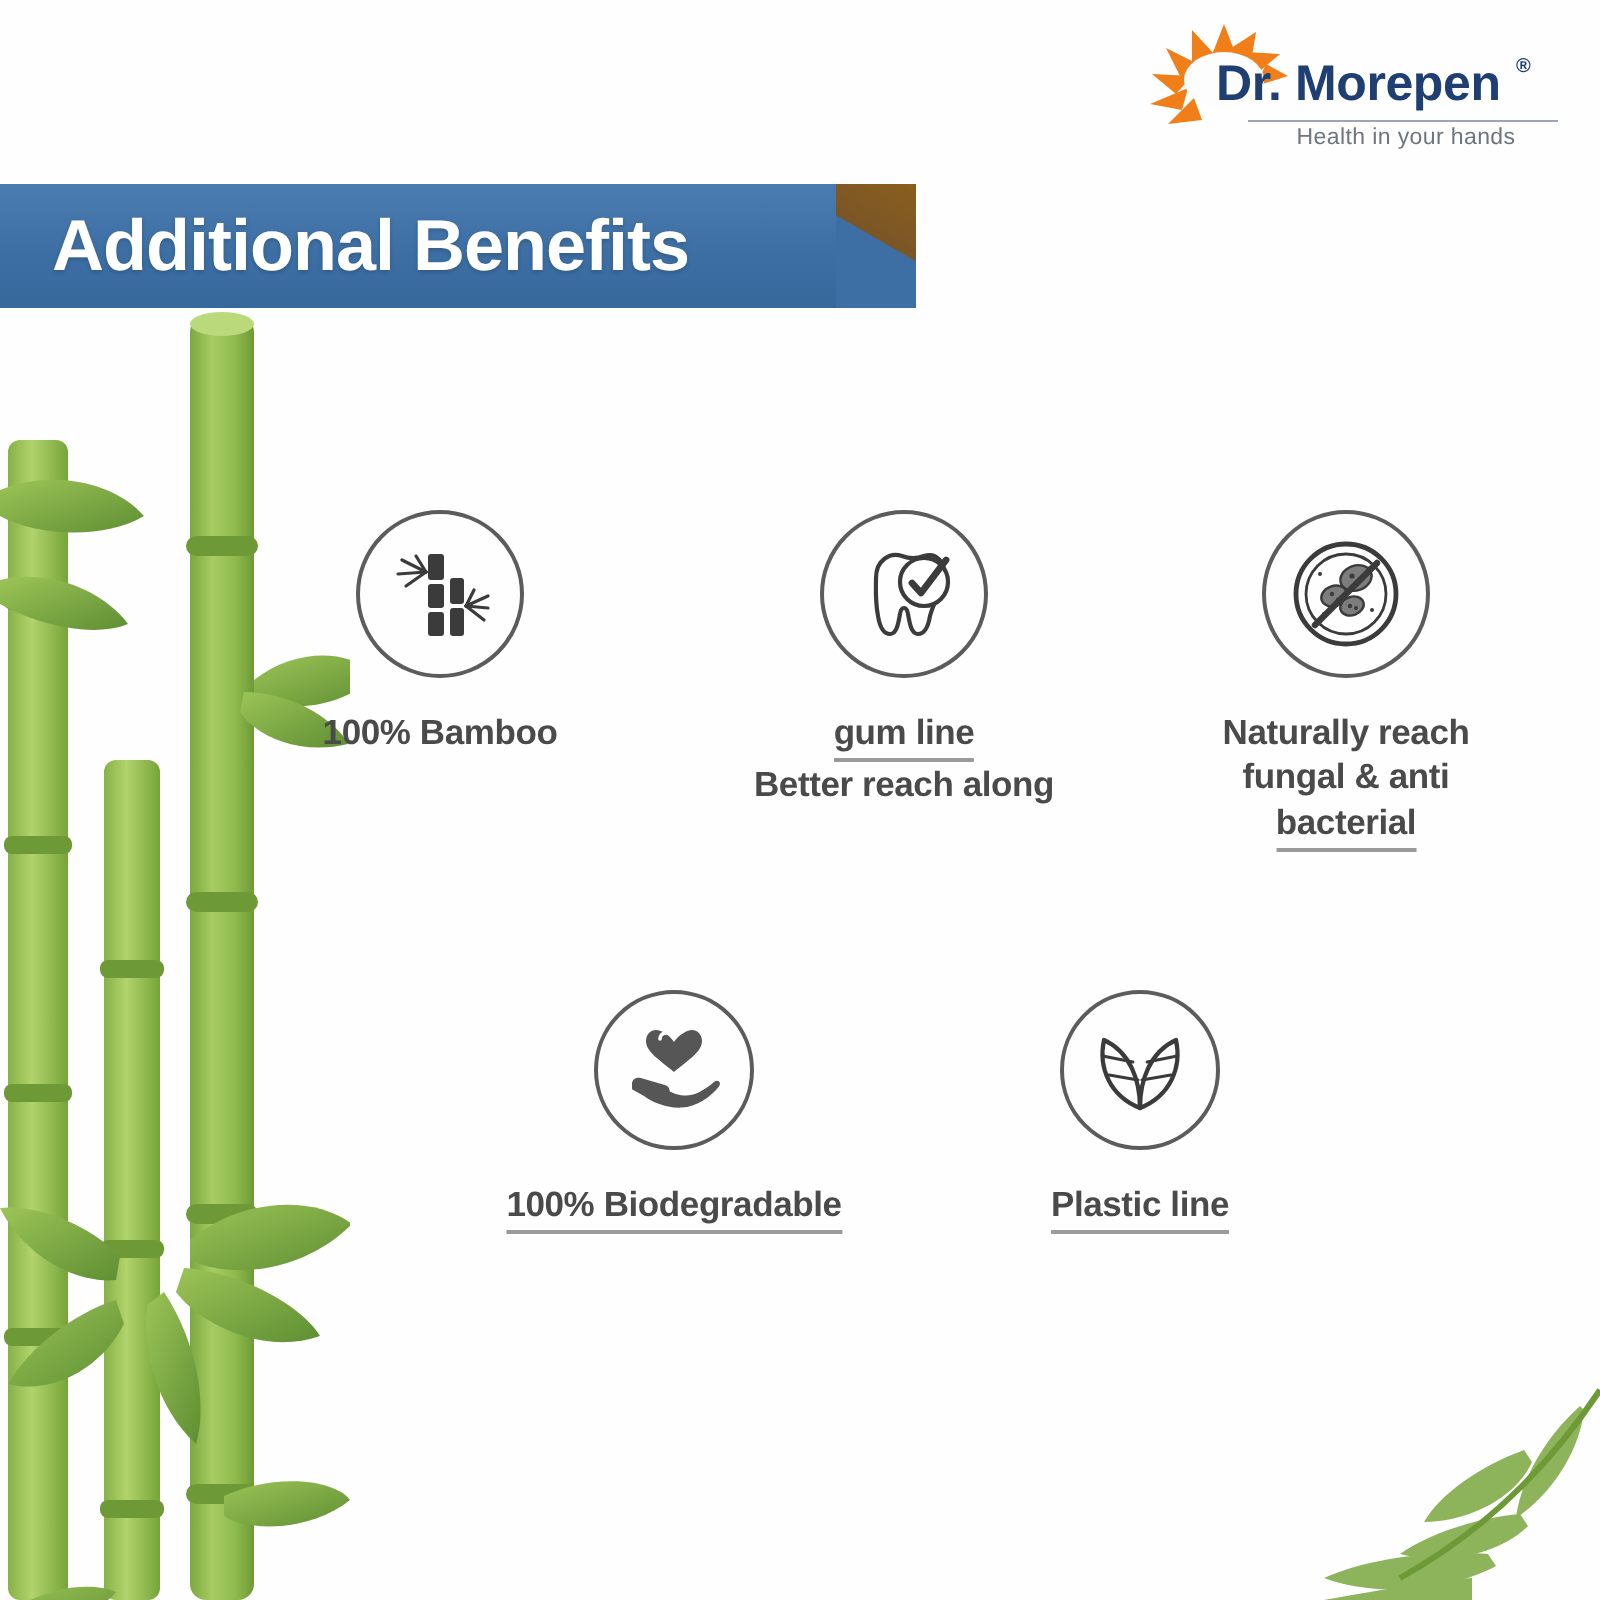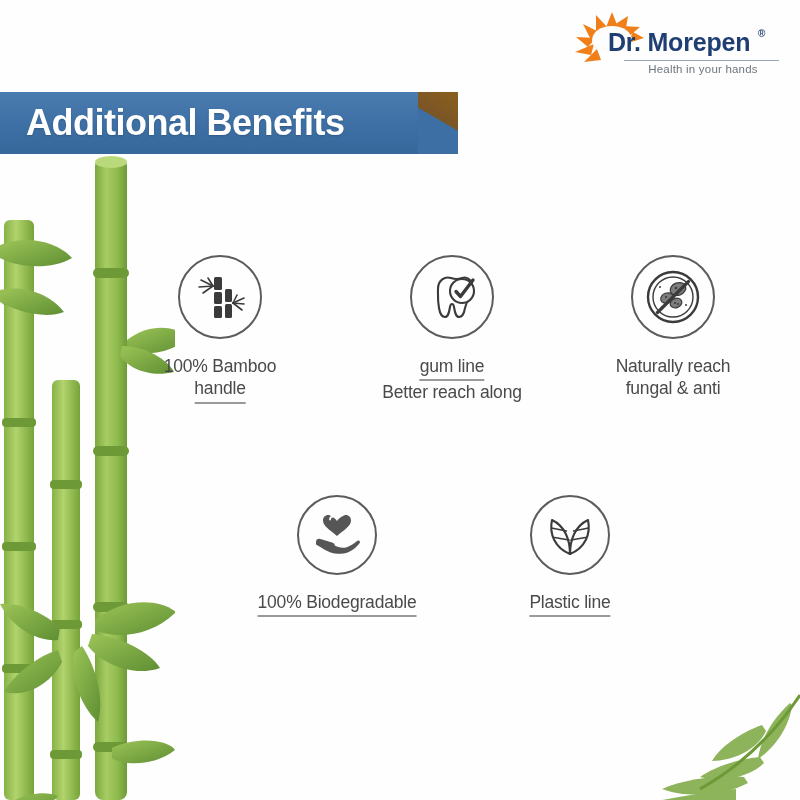--- a/index.html
+++ b/index.html
@@ -69,21 +69,21 @@
   .benefit { position:absolute; width:0; height:0; }
   .benefit .circle {
     position:absolute; left:50%; transform:translateX(-50%);
     border:2px solid #5c5c5c; border-radius:50%;
     display:flex; align-items:center; justify-content:center;
     background:#fefefe;
   }
   .benefit .caption {
     position:absolute; left:50%; transform:translateX(-50%);
     text-align:center; white-space:nowrap;
-    font-size:17.5px; font-weight:normal; color:#4a4a4a;
+    font-size:17.5px; font-weight:bold; color:#4a4a4a;
     line-height:1.28; letter-spacing:-0.2px;
   }
   .benefit .caption .ul {
     border-bottom:2px solid #9a9a9a; padding-bottom:2px;
     display:inline-block;
   }
 
   
   .r1 .circle { top:0; width:84px; height:84px; }
   .r1 .caption { top:100px; }
@@ -221,21 +221,20 @@
           <path d="M19 15 L14 7"></path>
           <path d="M39 32 L50 27"></path>
           <path d="M39 32 L50 33"></path>
           <path d="M39 32 L48 39"></path>
           <path d="M39 32 L43 24"></path>
         </g>
       </svg>
     </div>
     <div class="caption">
       <div>100% Bamboo</div>
-      <div><span class="ul">handle</span></div>
     </div>
   </div>
 
   <div class="benefit r1" id="b2">
     <div class="circle">
       <svg width="54" height="54" viewBox="0 0 54 54">
         <path d="M13 19 C13 10, 20 6, 26 8 C30 9.5, 33 9.5, 37 8 C43 6, 48 11, 47 19
                  C46 26, 42 30, 40 38 C39 44, 37 47, 34 47 C31 47, 30 43, 29 37
                  C28.4 33, 25.6 33, 25 37 C24 43, 23 47, 20 47 C17 47, 15 44, 14 38
                  C12.5 30, 13 25, 13 19 Z" fill="none" stroke="#3b3b3b" stroke-width="2.1" stroke-linejoin="round"></path>
@@ -270,20 +269,21 @@
             <circle cx="41" cy="36" r="1"></circle>
           <circle cx="17" cy="38" r="1"></circle>
             <circle cx="40" cy="15" r="1"></circle>
         </g>
         <path d="M12.5 43.5 L43.5 12.5" stroke="#3b3b3b" stroke-width="3.2" stroke-linecap="round"></path>
       </svg>
     </div>
     <div class="caption">
       <div>Naturally reach</div>
       <div>fungal &amp; anti</div>
+      <div><span class="ul">bacterial</span></div>
     </div>
   </div>
 
   <div class="benefit r2" id="b4">
     <div class="circle">
       <svg width="50" height="50" viewBox="0 0 50 50">
         <path d="M25 26 C18 20, 11 16, 11 10.5 C11 6.5, 14.5 4, 18 5.4 C20.6 6.4, 23.5 8.6, 25 11
                  C26.5 8.6, 29.4 6.4, 32 5.4 C35.5 4, 39 6.5, 39 10.5 C39 16, 32 20, 25 26 Z" fill="#565656"></path>
         <path d="M18 9.5 C18 7.6, 19.4 6.4, 21 6.6" fill="none" stroke="#ffffff" stroke-width="1.8" stroke-linecap="round"></path>
         <path d="M4 32 C4 29.6, 6 28.4, 8.4 29 L20 32.4 C22 33, 23 34.2, 22.8 35.6

